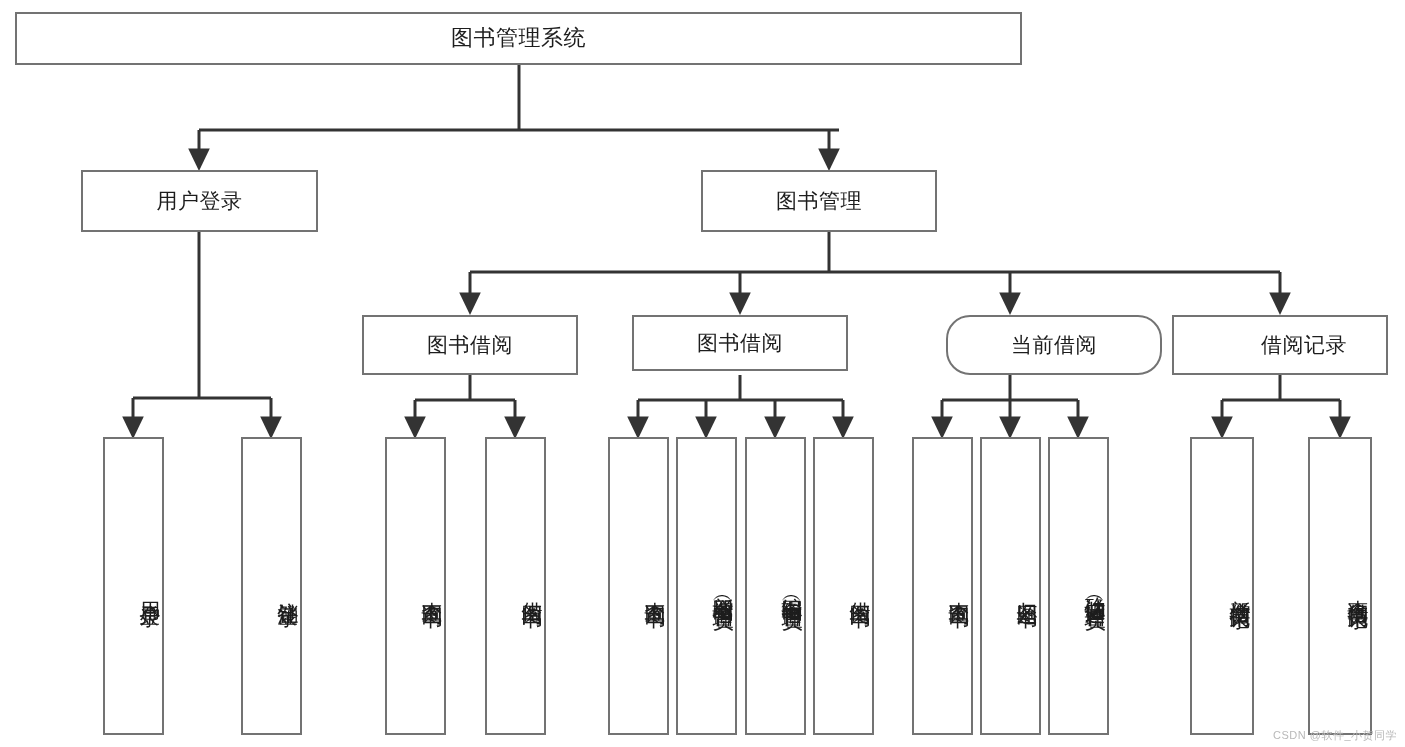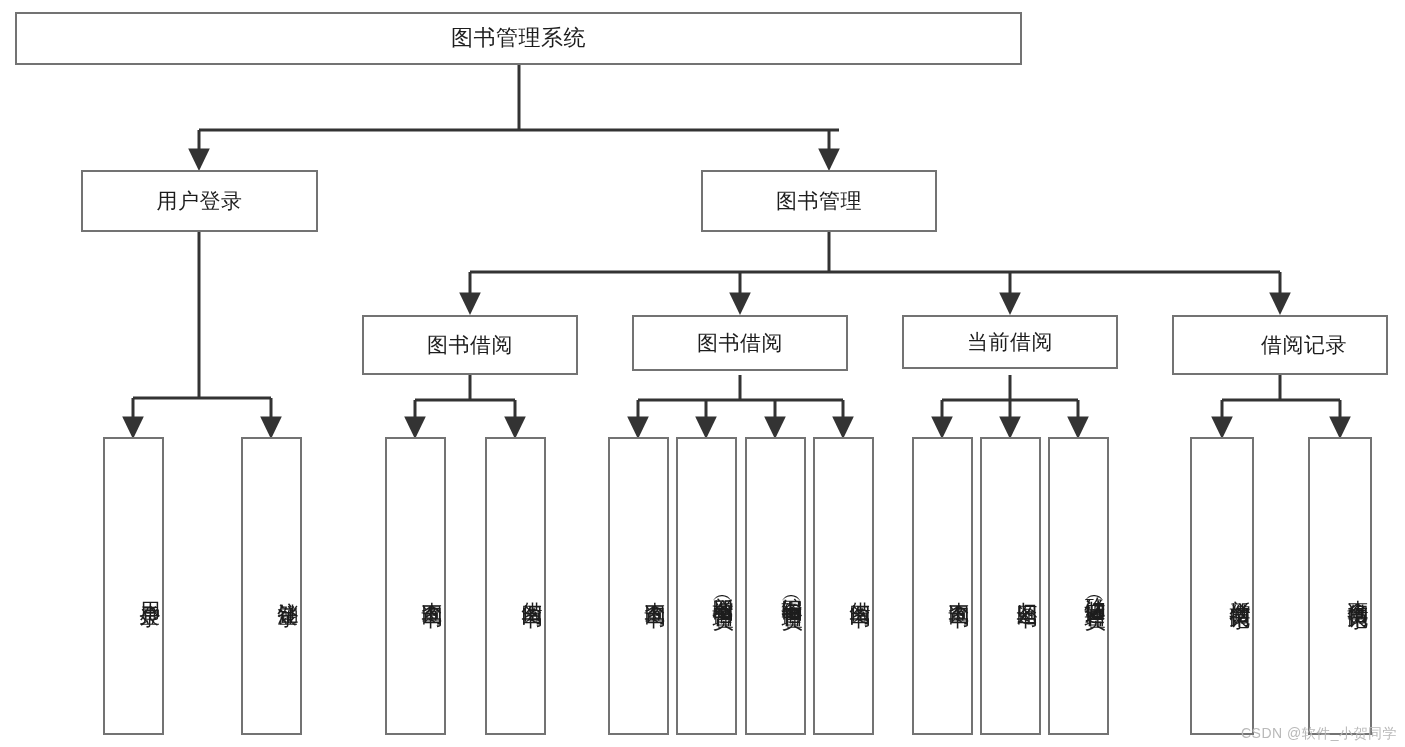--- a/index.html
+++ b/index.html
@@ -50,21 +50,21 @@
     left: 0;
     top: 0;
     width: 1405px;
     height: 747px;
     pointer-events: none;
   }
   .watermark {
     position: absolute;
     right: 8px;
     bottom: 4px;
-    font-size: 14px;
+    font-size: 11px;
     color: #b9b9b9;
     letter-spacing: 0.5px;
     white-space: nowrap;
   }
 </style>
 </head>
 <body>
 
 <div id="canvas">
 
@@ -118,21 +118,21 @@
     </g>
   </svg>
 
   <div class="node h root" style="left:15px; top:12px; width:1007px; height:53px;">图书管理系统</div>
 
   <div class="node h" style="left:81px; top:170px; width:237px; height:62px;">用户登录</div>
   <div class="node h" style="left:701px; top:170px; width:236px; height:62px;">图书管理</div>
 
   <div class="node h" style="left:362px; top:315px; width:216px; height:60px;">图书借阅</div>
   <div class="node h" style="left:632px; top:315px; width:216px; height:56px;">图书借阅</div>
-  <div class="node h" style="left:902px; top:315px; width:216px; height:54px;">当前借阅</div>
+  <div class="node h" style="left:946px; top:315px; width:216px; height:60px;border-radius:24px;">当前借阅</div>
   <div class="node h" style="left:1172px; top:315px; width:216px; height:60px;padding-left:48px;">借阅记录</div>
 
   <div class="node v" style="left:103px; top:437px; width:61px; height:298px;">用户登录</div>
   <div class="node v" style="left:241px; top:437px; width:61px; height:298px;">注销登录</div>
 
   <div class="node v" style="left:385px; top:437px; width:61px; height:298px;">查询图书</div>
   <div class="node v" style="left:485px; top:437px; width:61px; height:298px;">借阅图书</div>
 
   <div class="node v" style="left:608px; top:437px; width:61px; height:298px;">查询图书</div>
   <div class="node v" style="left:676px; top:437px; width:61px; height:298px;">新增图书（管理员）</div>

